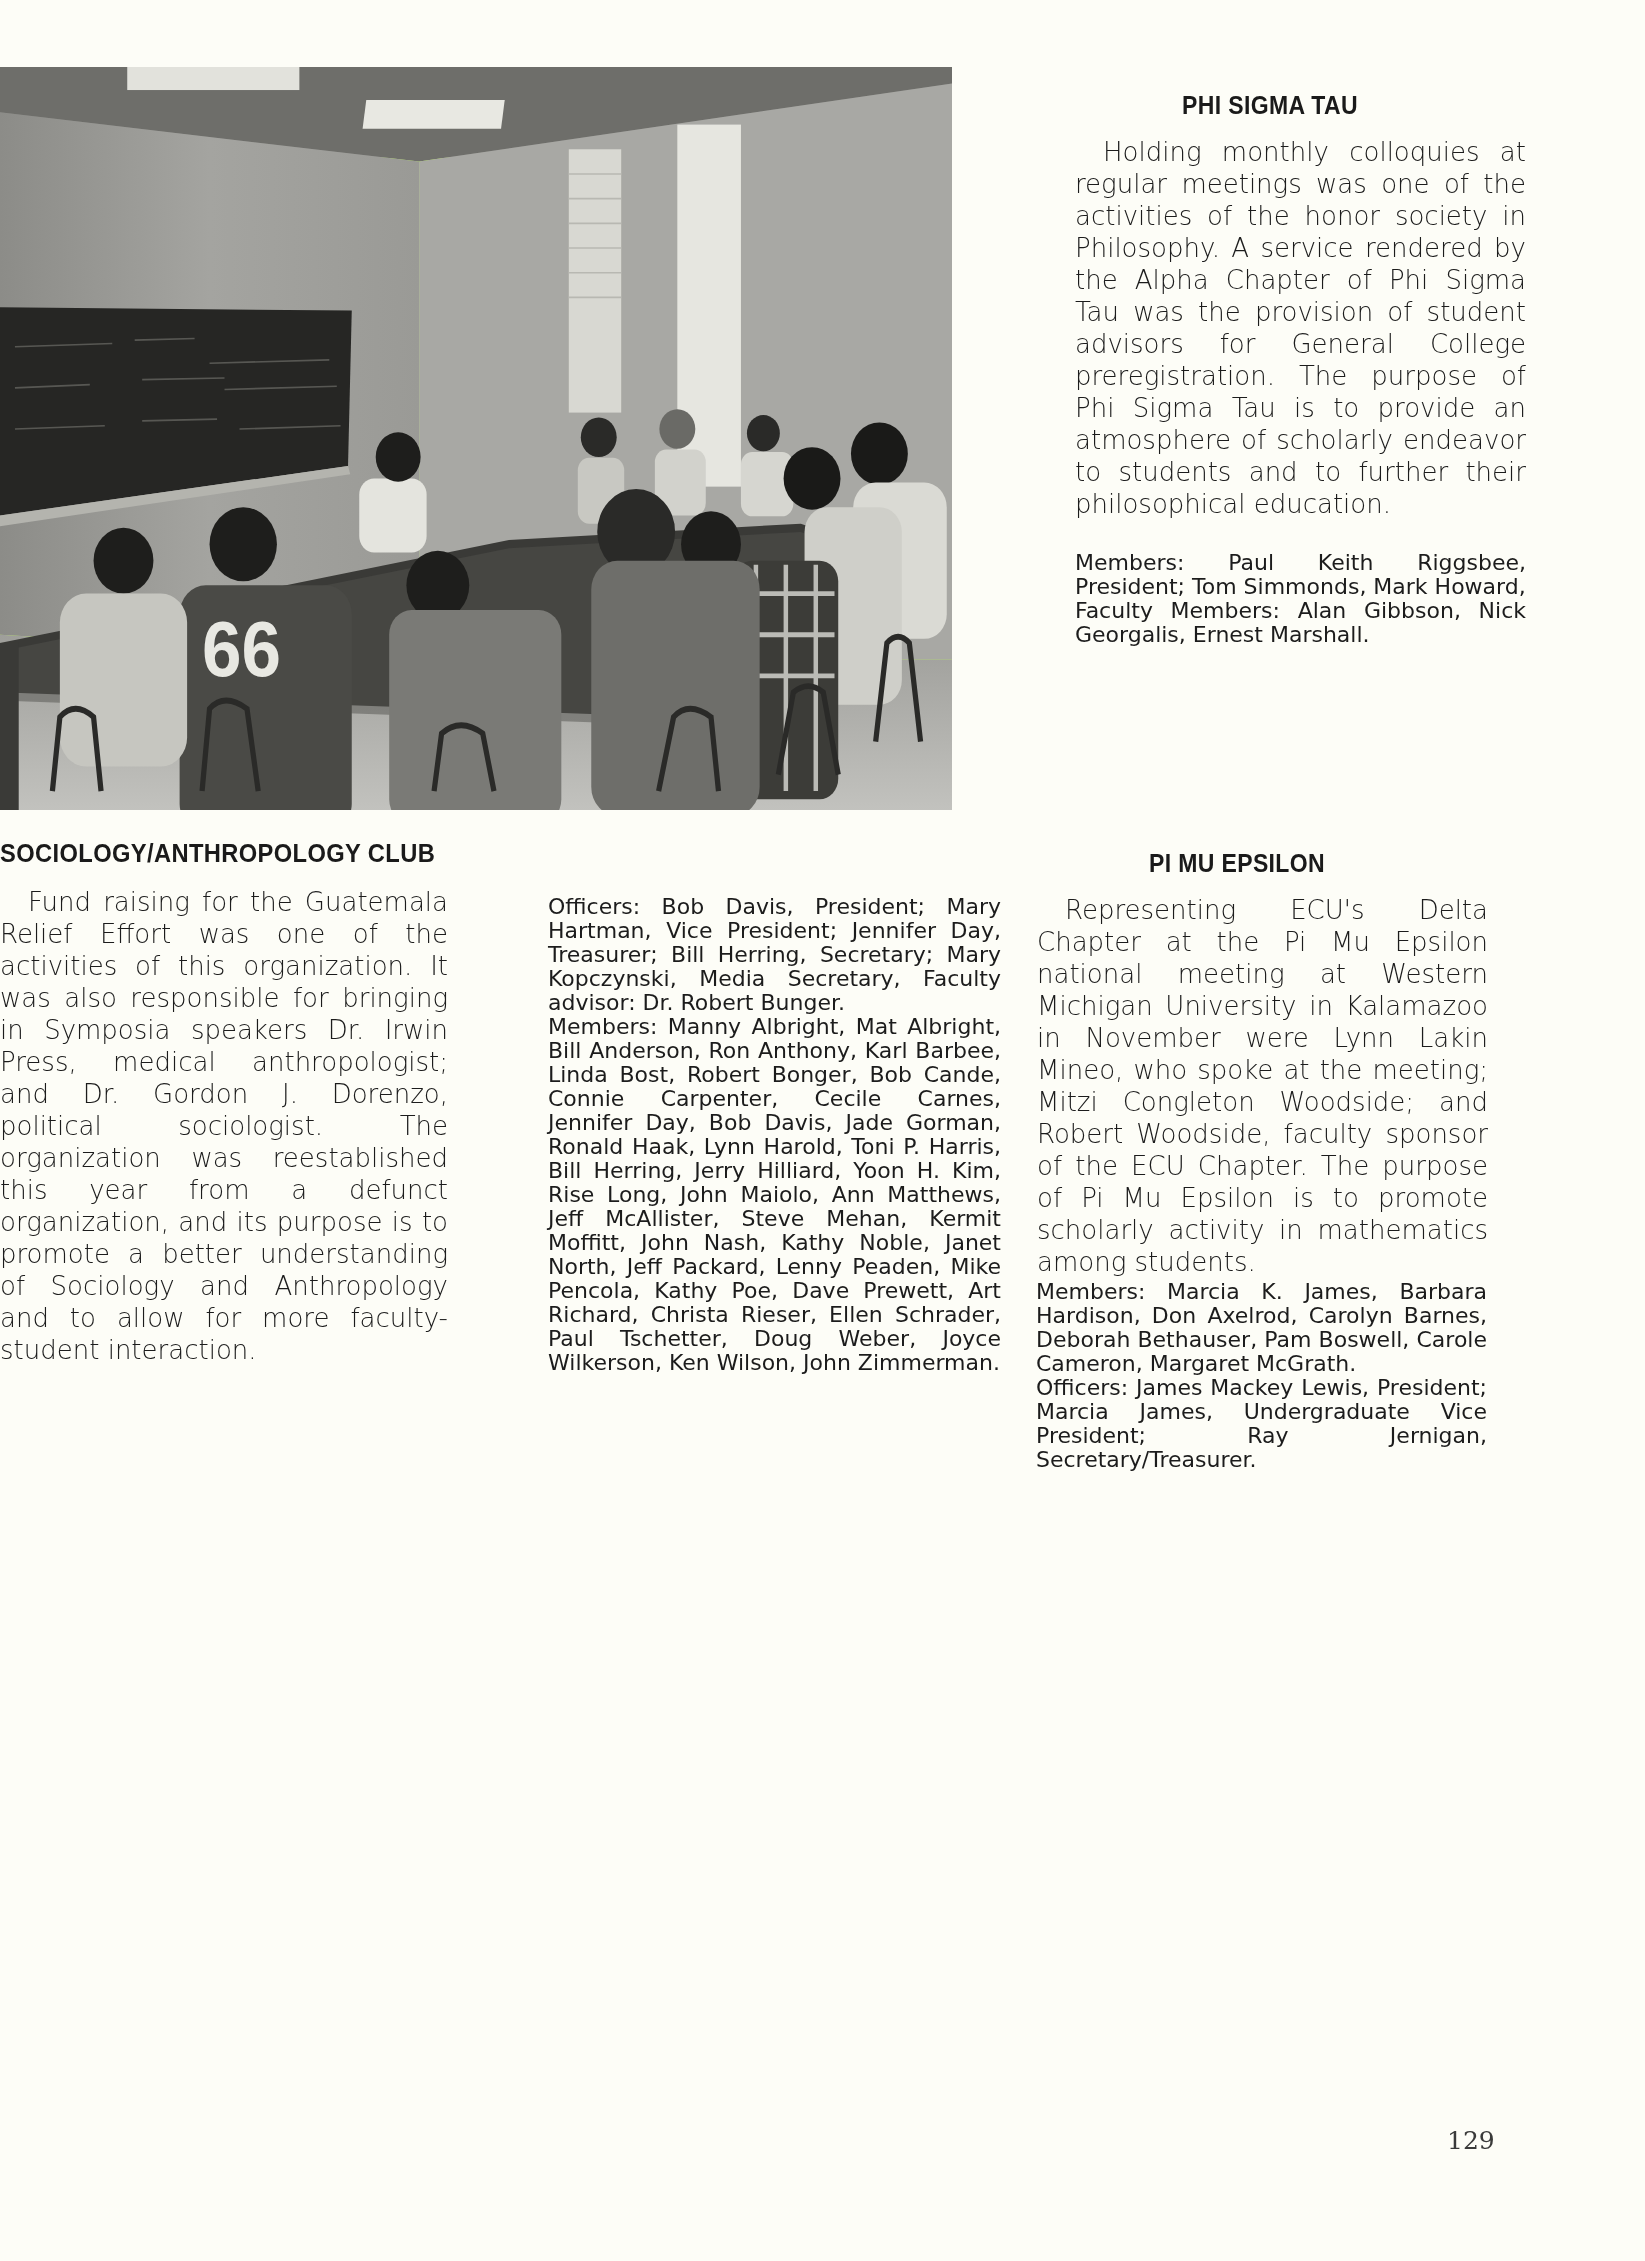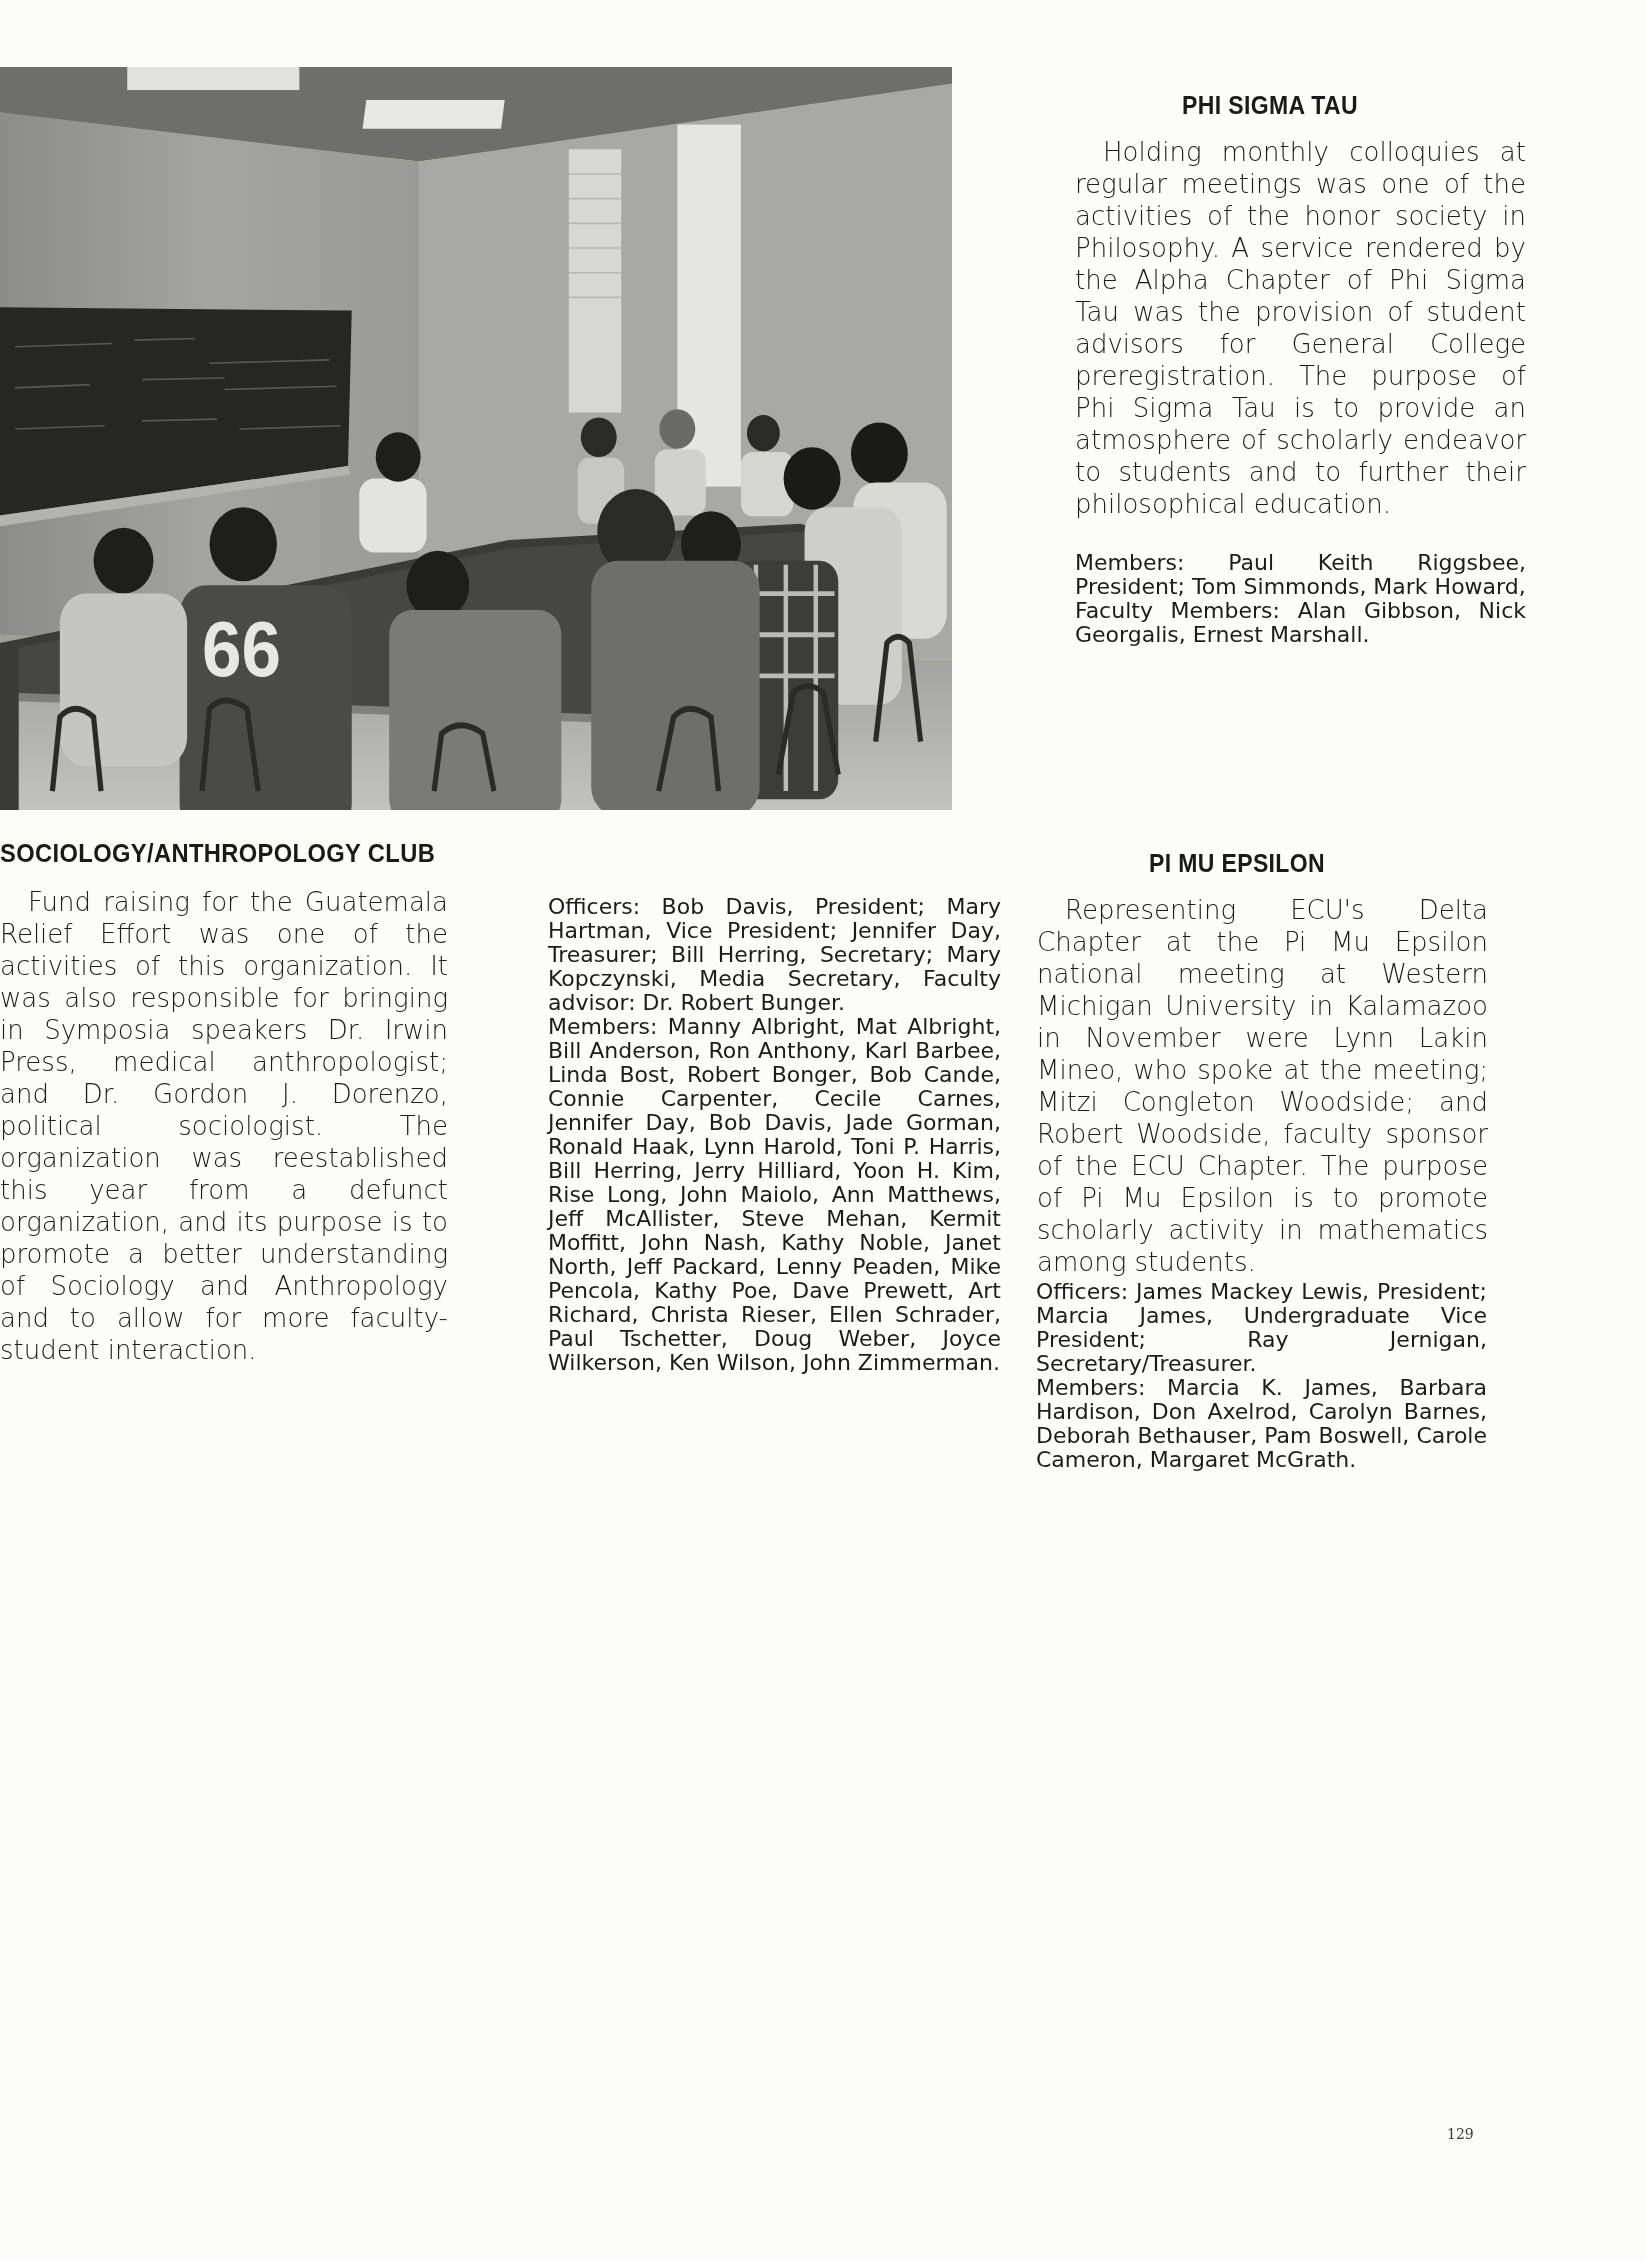--- a/index.html
+++ b/index.html
@@ -73,21 +73,21 @@
     #pme-heading { left: 1149px; top: 849px; }
     #pme-body { left: 1037px; top: 894px; width: 451px; }
     #pme-officers { left: 1036px; top: 1280px; width: 451px; }
 
     
     #page-number {
       position: absolute;
       left: 1447px;
       top: 2126px;
       font-family: "DejaVu Serif", "Liberation Serif", serif;
-      font-size: 14px;
+      font-size: 25px;
       color: #3a3a3a;
     }
   </style>
 </head>
 <body>
 
 <div class="photo">
   <svg viewBox="0 0 1272 903" preserveAspectRatio="none">
     <defs>
       <linearGradient id="wallGrad" x1="0" y1="0" x2="1" y2="0">
@@ -201,19 +201,19 @@
   <div id="soc-officers" class="small-text">
     <p>Officers: Bob Davis, President; Mary Hartman, Vice President; Jennifer Day, Treasurer; Bill Herring, Secretary; Mary Kopczynski, Media Secretary, Faculty advisor: Dr. Robert Bunger.</p>
     <p>Members: Manny Albright, Mat Albright, Bill Anderson, Ron Anthony, Karl Barbee, Linda Bost, Robert Bonger, Bob Cande, Connie Carpenter, Cecile Carnes, Jennifer Day, Bob Davis, Jade Gorman, Ronald Haak, Lynn Harold, Toni P. Harris, Bill Herring, Jerry Hilliard, Yoon H. Kim, Rise Long, John Maiolo, Ann Matthews, Jeff McAllister, Steve Mehan, Kermit Moffitt, John Nash, Kathy Noble, Janet North, Jeff Packard, Lenny Peaden, Mike Pencola, Kathy Poe, Dave Prewett, Art Richard, Christa Rieser, Ellen Schrader, Paul Tschetter, Doug Weber, Joyce Wilkerson, Ken Wilson, John Zimmerman.</p>
   </div>
 </section>
 
 <section>
   <div id="pme-heading" class="heading">PI MU EPSILON</div>
   <div id="pme-body" class="body-text"><span class="indent"></span><span>Representing ECU's Delta Chapter at the Pi Mu Epsilon national meeting at Western Michigan University in Kalamazoo in November were Lynn Lakin Mineo, who spoke at the meeting; Mitzi Congleton Woodside; and Robert Woodside, faculty sponsor of the ECU Chapter. The purpose of Pi Mu Epsilon is to promote scholarly activity in mathematics among students.</span></div>
   <div id="pme-officers" class="small-text">
+    <p>Members: Marcia K. James, Barbara Hardison, Don Axelrod, Carolyn Barnes, Deborah Bethauser, Pam Boswell, Carole Cameron, Margaret McGrath.</p>
     <p>Officers: James Mackey Lewis, President; Marcia James, Undergraduate Vice President; Ray Jernigan, Secretary/Treasurer.</p>
-    <p>Members: Marcia K. James, Barbara Hardison, Don Axelrod, Carolyn Barnes, Deborah Bethauser, Pam Boswell, Carole Cameron, Margaret McGrath.</p>
   </div>
 </section>
 
 <div id="page-number">129</div>
 
 
 </body></html>

